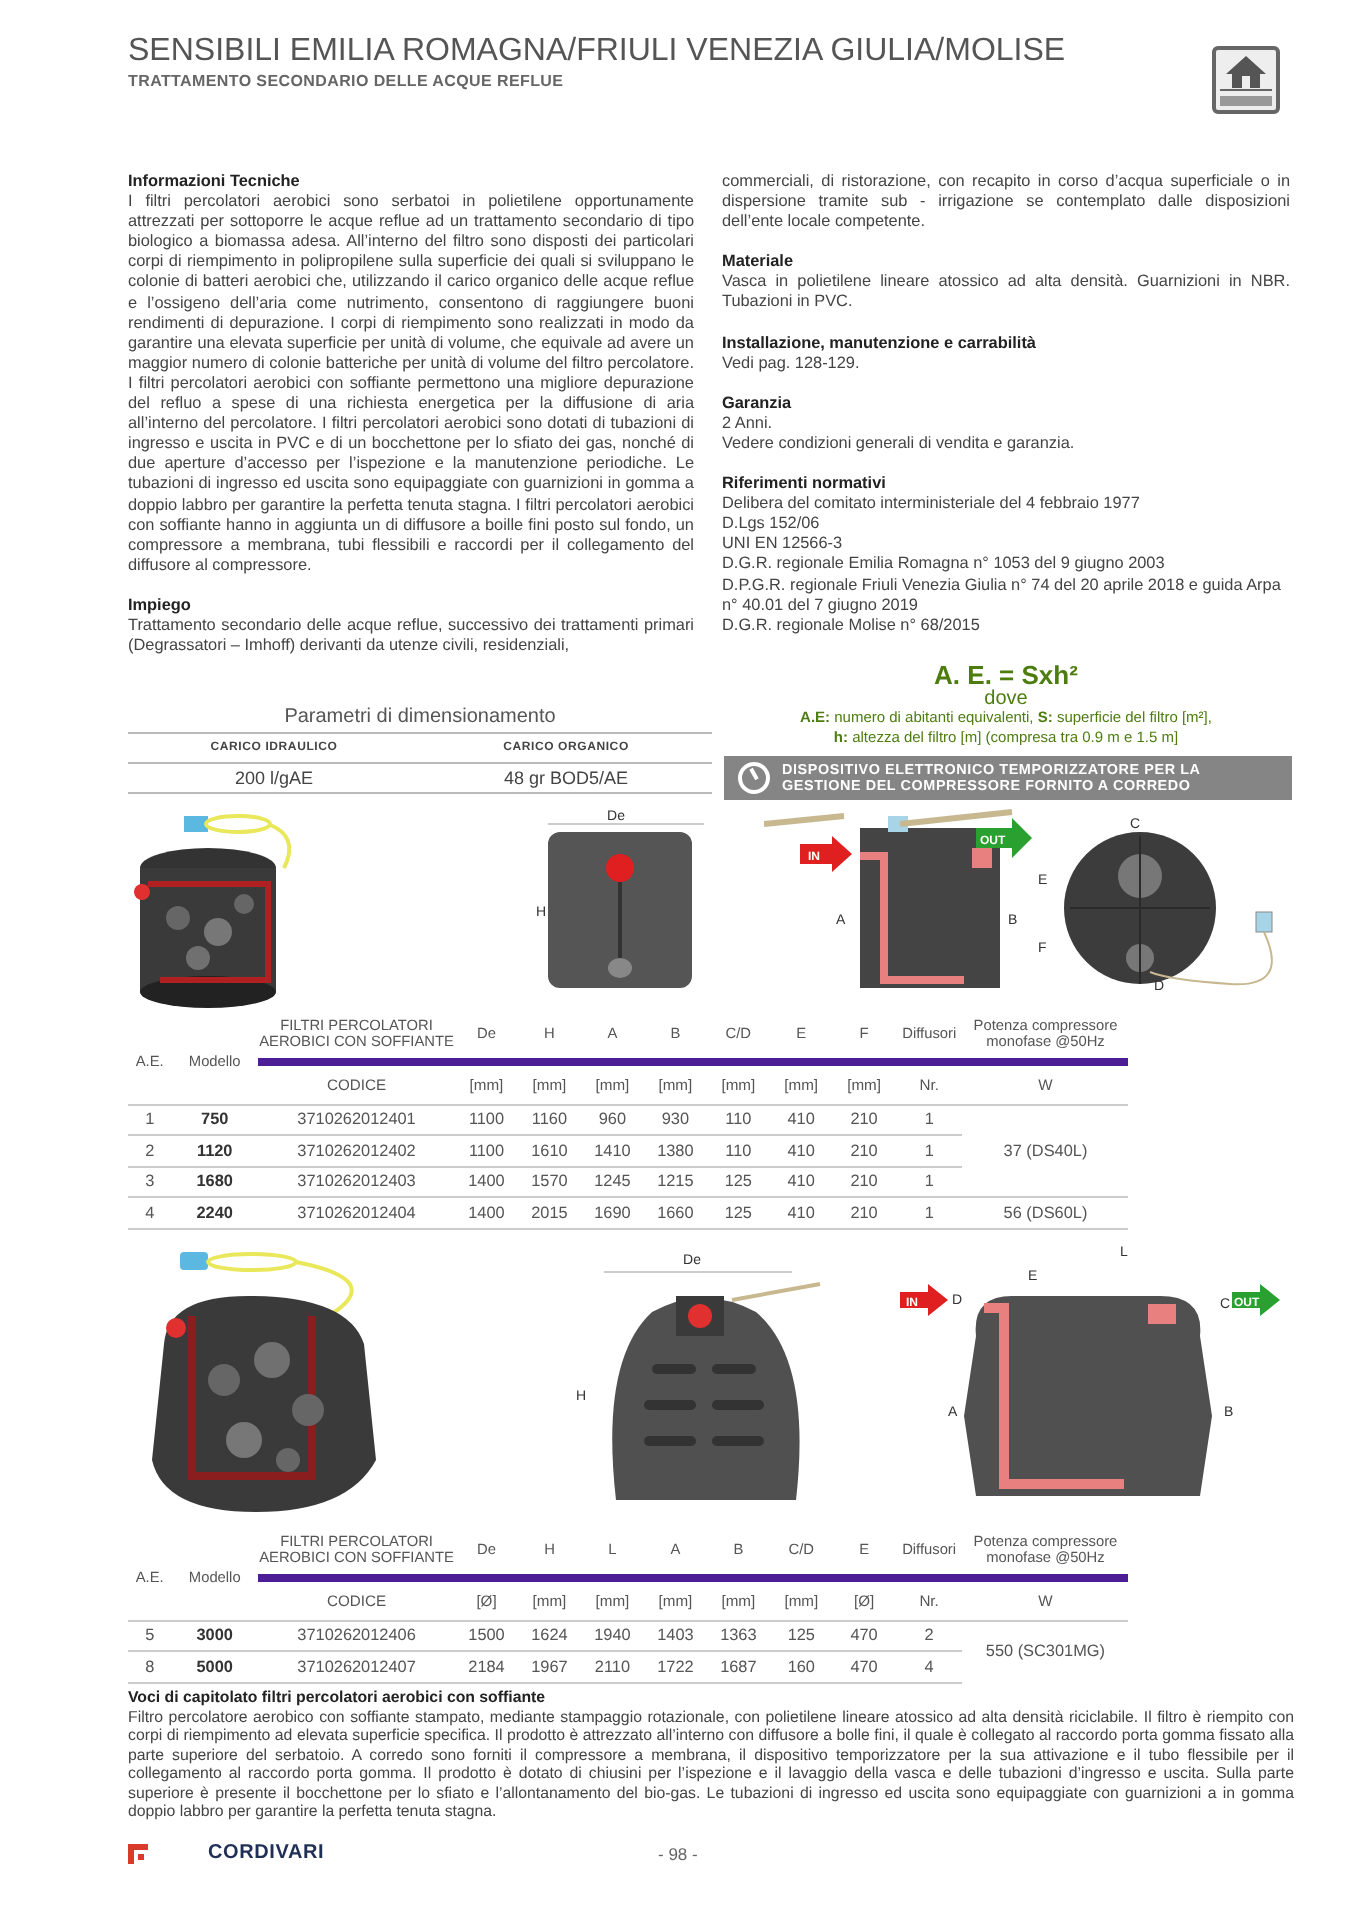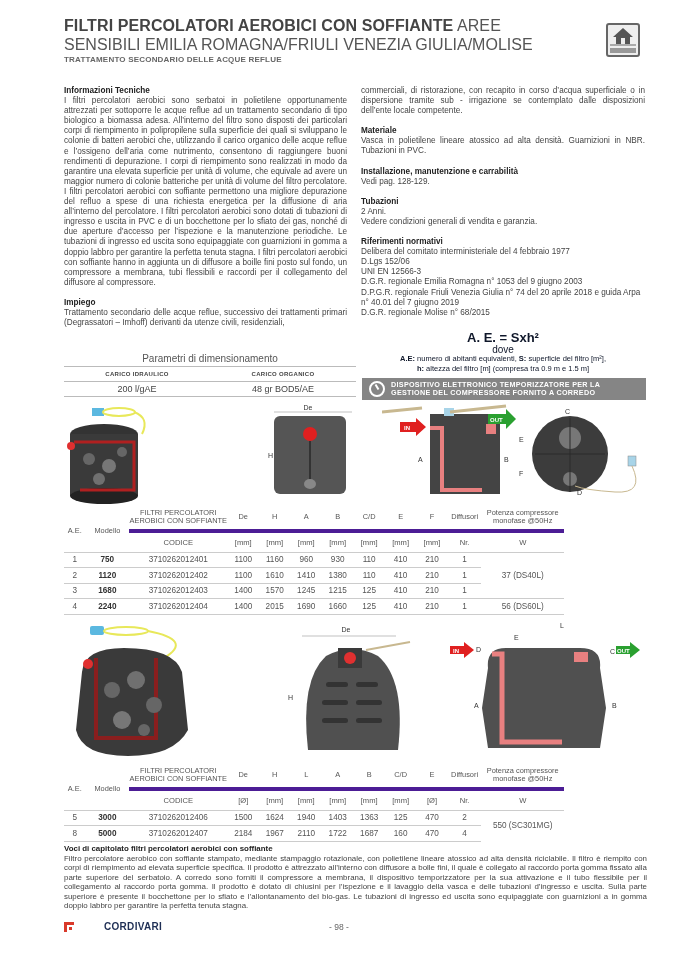--- a/index.html
+++ b/index.html
@@ -13,21 +13,21 @@
   .hdr .t3 { font-size: 8px; line-height: 10px; font-weight: 700; color: #666; margin-top: 1px; letter-spacing: 0.2px; }
   .badge { position: absolute; left: 606px; top: 23px; width: 34px; height: 34px; border: 2px solid #666; border-radius: 3px; background: #eee; }
 
   .col { position: absolute; font-size: 8.2px; line-height: 10.1px; color: #444; text-align: justify; }
   .col h4 { font-size: 8.2px; font-weight: 700; color: #222; }
   .col p { margin-bottom: 10px; }
   .col p.line { margin-bottom: 0; text-align: left; }
   .colL { left: 64px; top: 86px; width: 283px; }
   .colR { left: 361px; top: 86px; width: 284px; }
 
-  .formula { position: absolute; left: 361px; top: 330px; width: 284px; text-align: center; color: #0f172a; }
+  .formula { position: absolute; left: 361px; top: 330px; width: 284px; text-align: center; color: #4d7c0f; }
   .formula .eq { font-size: 13px; font-weight: 700; line-height: 15px; }
   .formula .dove { font-size: 10px; line-height: 9px; }
   .formula .leg { font-size: 7.5px; line-height: 9.5px; }
 
   .params { position: absolute; left: 64px; top: 352px; width: 292px; }
   .params .ttl { text-align: center; font-size: 10px; color: #555; line-height: 14px; }
   .params .row { display: flex; border-top: 1px solid #bbb; }
   .params .row div { flex: 1; text-align: center; }
   .params .hrow div { font-size: 6px; font-weight: 700; letter-spacing: 0.3px; line-height: 14px; color: #444; }
   .params .vrow { border-bottom: 1px solid #bbb; }
@@ -57,21 +57,20 @@
   .logo .mk:before { content: ""; position: absolute; left: 5px; top: 5px; width: 3px; height: 3px; background: #d93a2b; z-index: 1; }
   .logo .nm { font-size: 10px; font-weight: 700; color: #1f2f55; letter-spacing: 0.3px; }
   .pgno { position: absolute; left: 265px; top: 2px; font-size: 8.5px; color: #666; }
 </style>
 </head>
 <body>
 
 <div class="page">
 
   <div class="hdr">
-    <div class="t1"><b>FILTRI PERCOLATORI AEROBICI CON SOFFIANTE</b><span> AREE</span></div>
     <div class="t2">SENSIBILI EMILIA ROMAGNA/FRIULI VENEZIA GIULIA/MOLISE</div>
     <div class="t3">TRATTAMENTO SECONDARIO DELLE ACQUE REFLUE</div>
   </div>
   <div class="badge">
     <svg width="30" height="30" viewBox="0 0 30 30">
       <polygon points="15,3 5,12 8,12 8,19 22,19 22,12 25,12" fill="#555"></polygon>
       <rect x="13" y="13" width="4" height="6" fill="#eee"></rect>
       <line x1="2" y1="20" x2="28" y2="20" stroke="#666" stroke-width="1"></line>
       <rect x="2" y="23" width="26" height="5" fill="#999"></rect>
     </svg>
@@ -83,21 +82,21 @@
     <h4>Impiego</h4>
     <p>Trattamento secondario delle acque reflue, successivo dei trattamenti primari (Degrassatori – Imhoff) derivanti da utenze civili, residenziali,</p>
   </div>
 
   <div class="col colR">
     <p>commerciali, di ristorazione, con recapito in corso d’acqua superficiale o in dispersione tramite sub - irrigazione se contemplato dalle disposizioni dell’ente locale competente.</p>
     <h4>Materiale</h4>
     <p>Vasca in polietilene lineare atossico ad alta densità. Guarnizioni in NBR. Tubazioni in PVC.</p>
     <h4>Installazione, manutenzione e carrabilità</h4>
     <p>Vedi pag. 128-129.</p>
-    <h4>Tubazioni</h4>
+    <h4>Garanzia</h4>
     <p class="line">2 Anni.</p>
     <p>Vedere condizioni generali di vendita e garanzia.</p>
     <h4>Riferimenti normativi</h4>
     <p class="line">Delibera del comitato interministeriale del 4 febbraio 1977</p>
     <p class="line">D.Lgs 152/06</p>
     <p class="line">UNI EN 12566-3</p>
     <p class="line">D.G.R. regionale Emilia Romagna n° 1053 del 9 giugno 2003</p>
     <p class="line">D.P.G.R. regionale Friuli Venezia Giulia n° 74 del 20 aprile 2018 e guida Arpa n° 40.01 del 7 giugno 2019</p>
     <p class="line">D.G.R. regionale Molise n° 68/2015</p>
   </div>

